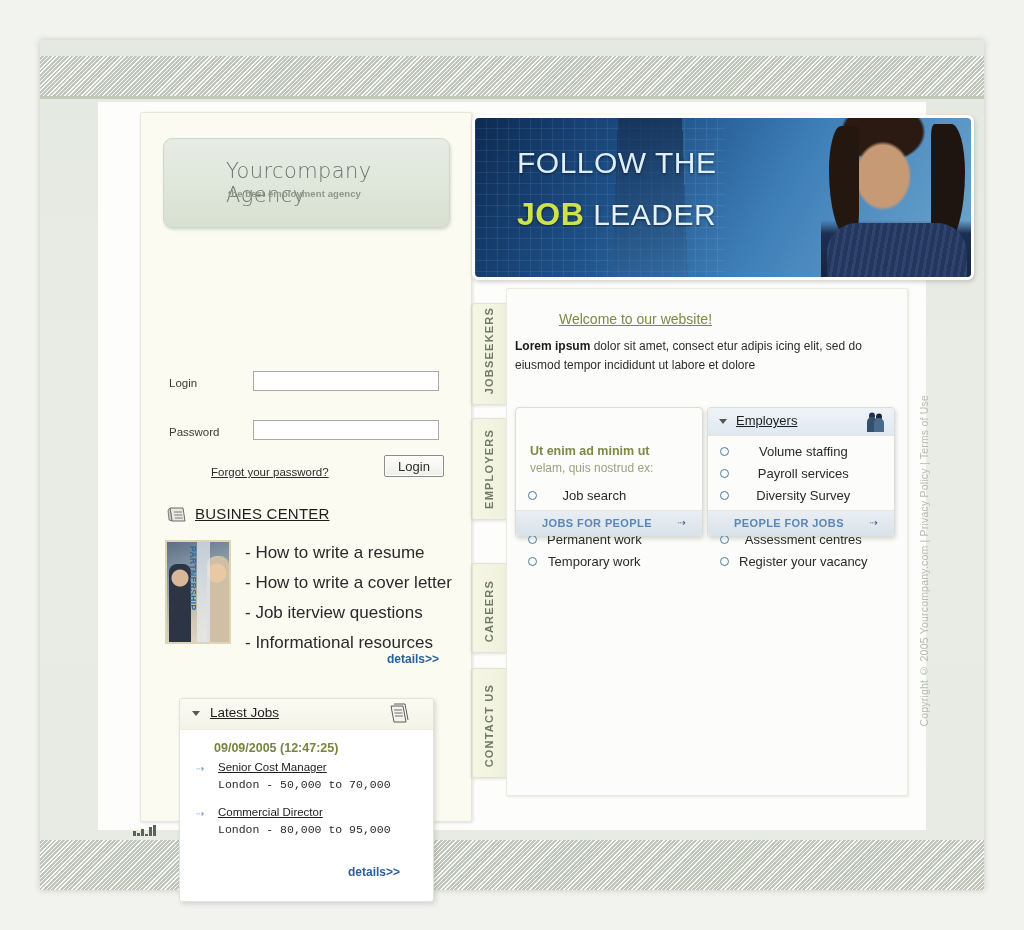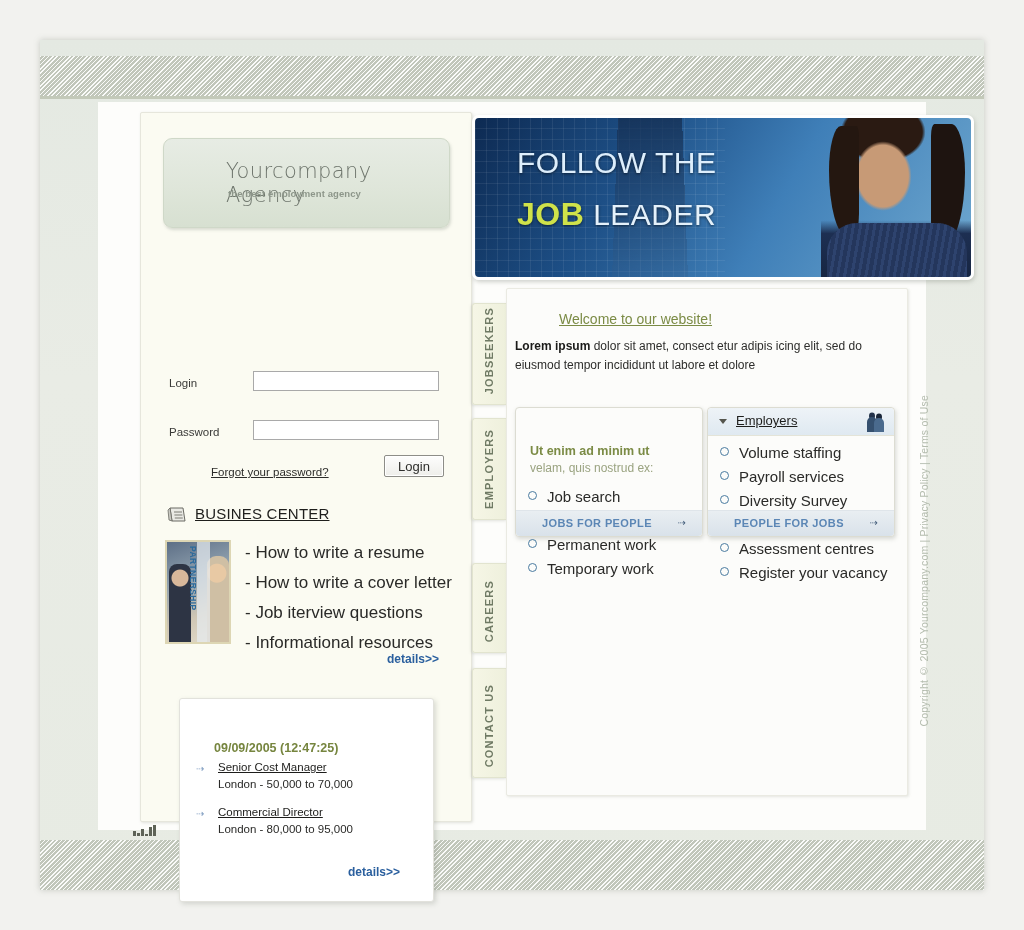--- a/index.html
+++ b/index.html
@@ -125,21 +125,21 @@
   #lj-caret{position:absolute;left:12px;top:12px;width:0;height:0;
     border-left:4px solid transparent;border-right:4px solid transparent;border-top:5px solid #585850;}
   #lj-title{position:absolute;left:30px;top:6px;font-size:13.5px;color:#1f1f1d;
     text-decoration:underline;cursor:pointer;}
   #lj-icon{position:absolute;left:208px;top:4px;width:22px;height:22px;}
   #lj-date{position:absolute;left:34px;top:42px;font-size:12.5px;color:#76853f;font-weight:bold;}
   .job-row{position:absolute;left:16px;width:230px;}
   .job-arrow{position:absolute;left:0;top:2px;font-size:10px;color:#7f9cc0;}
   .job-link{position:absolute;left:22px;top:0;font-size:11.5px;color:#1d1d1b;
     text-decoration:underline;cursor:pointer;white-space:nowrap;}
-  .job-meta{position:absolute;left:22px;top:17px;font-size:11.5px;color:#2a2a28;white-space:nowrap;}
+  .job-meta{position:absolute;left:22px;top:17px;font-size:11.5px;color:#2a2a28;white-space:nowrap;font-family:Liberation Mono, monospace;}
   #lj-details{position:absolute;left:168px;top:166px;font-size:12px;color:#2a5f9e;font-weight:bold;cursor:pointer;}
 
   
   #mini-chart{position:absolute;left:133px;top:824px;width:26px;height:12px;}
   #mini-chart i{position:absolute;bottom:0;width:3px;background:#5d6256;display:block;}
 
   
   #banner-top{
     position:absolute;left:472px;top:115px;width:502px;height:165px;
     border:3px solid #ffffff;border-radius:7px;box-sizing:border-box;
@@ -224,21 +224,21 @@
   #box-emp .box-head{background:linear-gradient(180deg,#eef3f7,#dfe9f1);}
   .box-caret{position:absolute;left:11px;top:11px;width:0;height:0;
     border-left:4px solid transparent;border-right:4px solid transparent;border-top:5px solid #55554d;}
   .box-title{position:absolute;left:28px;top:5px;font-size:13px;color:#1e1e1c;
     text-decoration:underline;cursor:pointer;}
   .box-ppl{position:absolute;right:8px;top:3px;width:22px;height:22px;}
   .box-body{position:absolute;left:0;top:28px;width:100%;}
   #js-h1{position:absolute;left:14px;top:8px;font-size:12.5px;color:#7b8b45;font-weight:bold;}
   #js-h2{position:absolute;left:14px;top:25px;font-size:12px;color:#9aa380;}
   .bullet-list{position:absolute;left:12px;}
-  .bl-item{position:relative;font-size:15px;color:#2a2a28;margin-bottom:7px;padding-left:19px;white-space:nowrap;}
+  .bl-item{position:relative;font-size:13px;color:#2a2a28;margin-bottom:7px;padding-left:19px;white-space:nowrap;text-align:center;}
   .bl-item::before{
     content:"";position:absolute;left:0;top:3px;width:7px;height:7px;border-radius:50%;
     border:1.6px solid #4a7ba0;
   }
   .box-foot{
     position:absolute;left:0;bottom:0;width:100%;height:26px;
     background:linear-gradient(180deg,#e9eef2,#d9e2ea);
     border-top:1px solid #dfe5ea;border-radius:0 0 4px 4px;box-sizing:border-box;
   }
   .box-foot span{
@@ -328,20 +328,31 @@
 
   <div id="bc-list">
     <div class="bc-item">- How to write a resume</div>
     <div class="bc-item">- How to write a cover letter</div>
     <div class="bc-item">- Job iterview questions</div>
     <div class="bc-item">- Informational resources</div>
   </div>
   <div id="bc-details">details&gt;&gt;</div>
 
   <div id="lj-card">
+    <div id="lj-head">
+      <div id="lj-caret"></div>
+      <div id="lj-title">Latest Jobs</div>
+      <svg id="lj-icon" viewBox="0 0 22 22">
+        <path d="M3 3 L15 3 L18 19 L6 19 Z" fill="#f4f4ef" stroke="#5d5d56" stroke-width="1"></path>
+        <path d="M6 1 L17 1 L20 17" fill="none" stroke="#5d5d56" stroke-width="1"></path>
+        <line x1="6" y1="7" x2="14" y2="7" stroke="#6f6f68" stroke-width="1"></line>
+        <line x1="6.5" y1="10" x2="14.5" y2="10" stroke="#6f6f68" stroke-width="1"></line>
+        <line x1="7" y1="13" x2="15" y2="13" stroke="#6f6f68" stroke-width="1"></line>
+      </svg>
+    </div>
     <div id="lj-date">09/09/2005 (12:47:25)</div>
 
     <div class="job-row" style="top:62px;">
       <span class="job-arrow">⇢</span>
       <span class="job-link">Senior Cost Manager </span>
       <span class="job-meta">London - 50,000 to 70,000</span>
     </div>
     <div class="job-row" style="top:107px;">
       <span class="job-arrow">⇢</span>
       <span class="job-link">Commercial Director </span>

